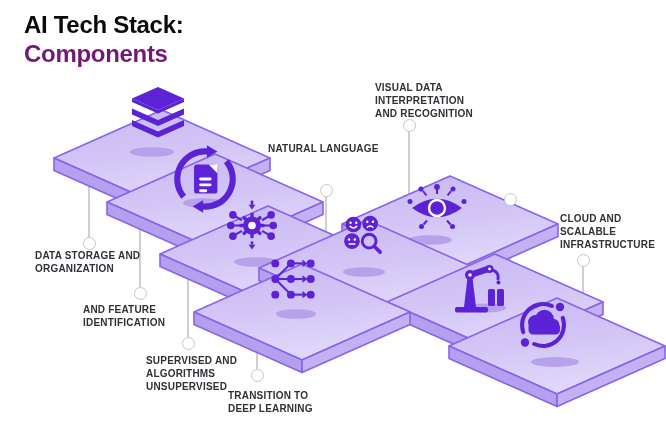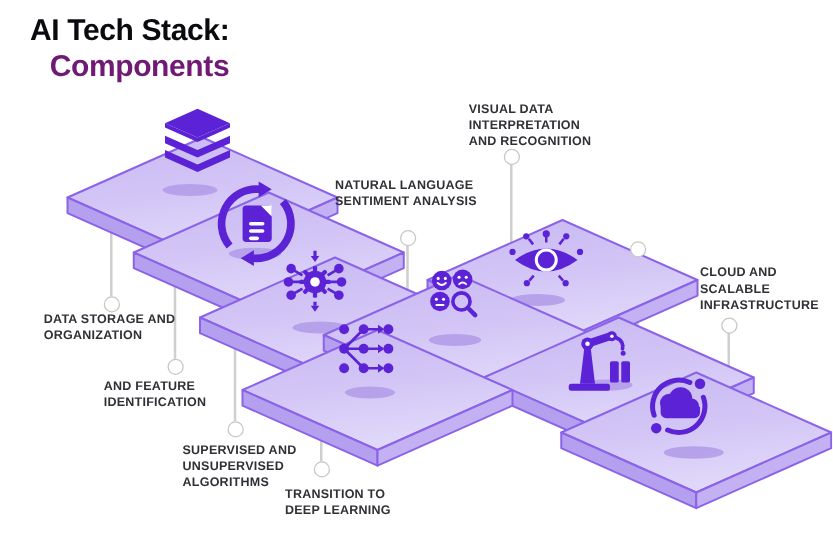--- a/index.html
+++ b/index.html
@@ -1,19 +1,19 @@
 <!DOCTYPE html>
 <html><head>
 <meta charset="utf-8">
 <style>
   html,body{margin:0;padding:0;background:#ffffff;}
   .canvas{position:relative;width:666px;height:431px;background:#ffffff;overflow:hidden;
           font-family:"Liberation Sans",sans-serif;}
   .title{position:absolute;left:24px;top:10px;z-index:9;font-size:24px;line-height:29px;
-         font-weight:700;letter-spacing:-0.3px;color:#0b0b0f;text-align:right;}
+         font-weight:700;letter-spacing:-0.3px;color:#0b0b0f;}
   .title .accent{color:#701a75;}
   .connector{position:absolute;width:1.5px;background:#cfcfcf;z-index:1;}
   .node{position:absolute;width:13px;height:13px;border-radius:50%;background:#ffffff;
         border:1.5px solid #c6c6c6;box-sizing:border-box;z-index:7;}
   .plabel{position:absolute;z-index:8;font-size:10px;line-height:13px;font-weight:600;
           color:#303036;letter-spacing:0.2px;white-space:nowrap;}
   .platform{position:absolute;}
   .ficon{position:absolute;}
 </style>
 </head>
@@ -261,30 +261,29 @@
   <div class="plabel" style="left:35px;top:249px">
     <div>DATA STORAGE AND</div>
     <div>ORGANIZATION</div>
   </div>
   <div class="plabel" style="left:83px;top:303px">
     <div>AND FEATURE</div>
     <div>IDENTIFICATION</div>
   </div>
   <div class="plabel" style="left:146px;top:354px">
     <div>SUPERVISED AND</div>
+    <div>ALGORITHMS</div>
     <div>UNSUPERVISED</div>
-    <div>ALGORITHMS</div>
   </div>
   <div class="plabel" style="left:228px;top:389px">
     <div>TRANSITION TO</div>
     <div>DEEP LEARNING</div>
   </div>
   <div class="plabel" style="left:268px;top:142px">
     <div>NATURAL LANGUAGE</div>
-    <div>SENTIMENT ANALYSIS</div>
   </div>
   <div class="plabel" style="left:375px;top:81px">
     <div>VISUAL DATA</div>
     <div>INTERPRETATION</div>
     <div>AND RECOGNITION</div>
   </div>
   <div class="plabel" style="left:560px;top:212px">
     <div>CLOUD AND</div>
     <div>SCALABLE</div>
     <div>INFRASTRUCTURE</div>

